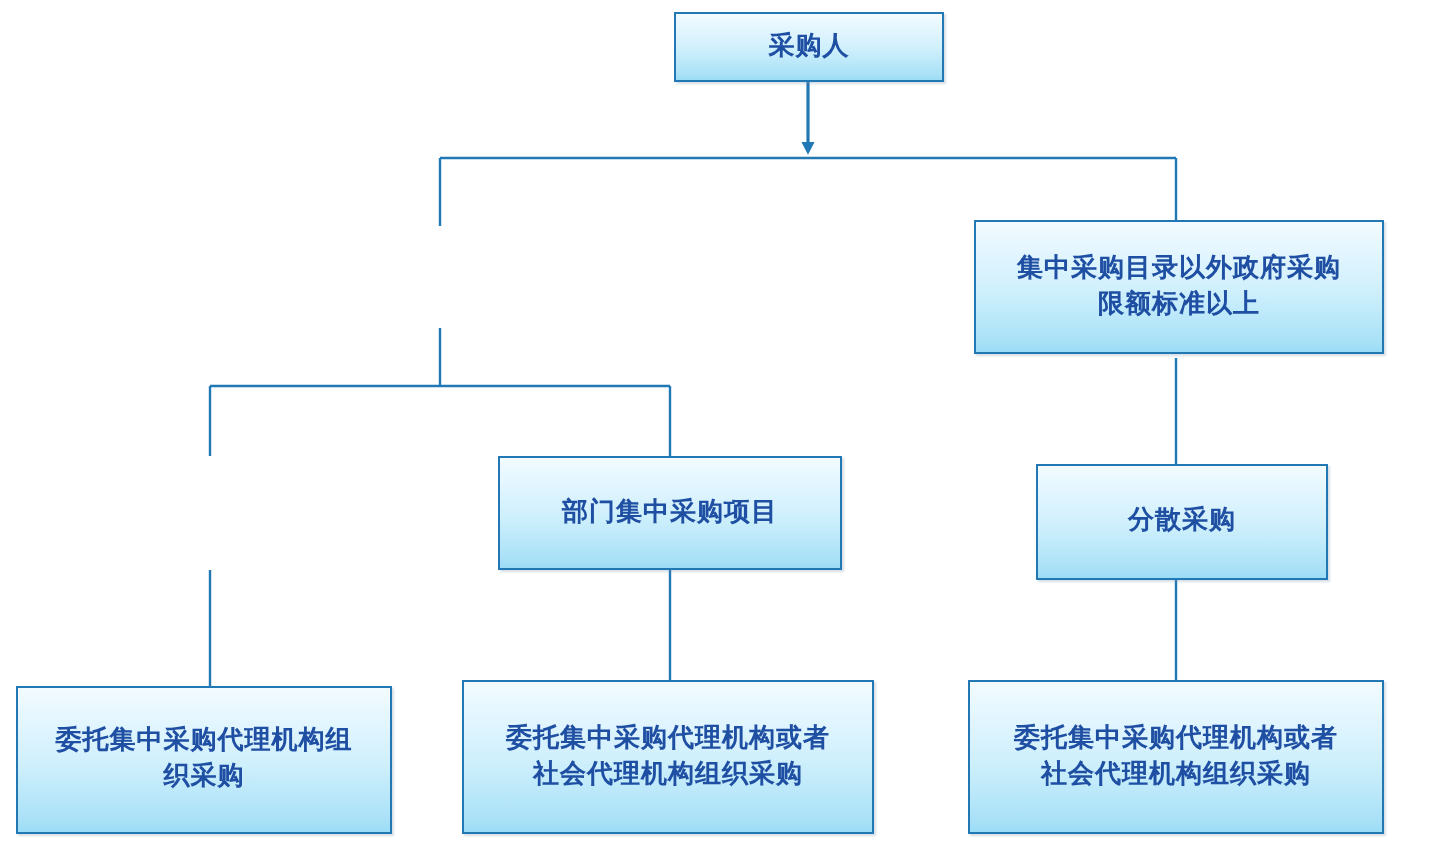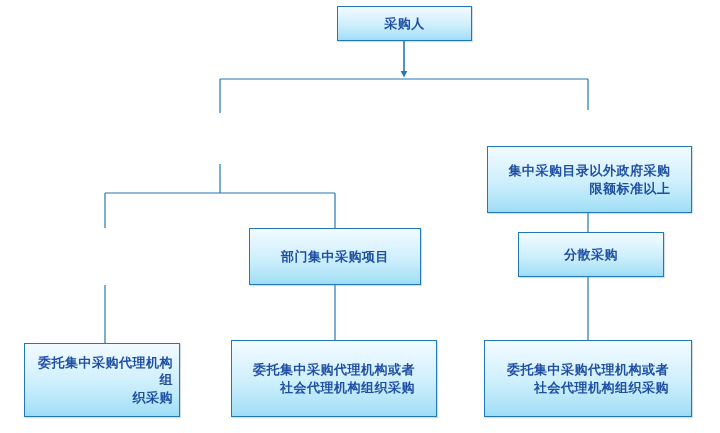--- a/index.html
+++ b/index.html
@@ -31,21 +31,21 @@
     border: 1px solid #2277b5;
     background: linear-gradient(to bottom,
                 #f2fbff 0%,
                 #e4f6ff 22%,
                 #cdeffc 55%,
                 #a9e1f7 92%,
                 #9bdcf6 100%);
     display: flex;
     align-items: center;
     justify-content: center;
-    text-align: right;
+    text-align: center;
     color: #1f4fa3;
     font-weight: bold;
     font-size: 13px;
     line-height: 1.35;
     letter-spacing: 0.5px;
     box-shadow: 1px 1px 1px rgba(120,150,170,0.30);
   }
   .node span {
     display: block;
     padding: 0 6px;
@@ -80,35 +80,35 @@
 
     <line x1="588" y1="179" x2="588" y2="232" stroke="#2277b5" stroke-width="1.2"></line>
     <line x1="588" y1="277" x2="588" y2="340" stroke="#2277b5" stroke-width="1.2"></line>
   </svg>
 
   <div class="node" style="left:337px; top:6px; width:135px; height:35px;">
     <span>采购人</span>
   </div>
 
 
-  <div class="node" style="left:487px; top:110px; width:205px; height:67px;margin-top:36px;">
+  <div class="node" style="left:487px; top:110px; width:205px; height:67px;">
     <span>集中采购目录以外政府采购
 限额标准以上</span>
   </div>
 
 
   <div class="node" style="left:249px; top:228px; width:172px; height:57px;">
     <span>部门集中采购项目</span>
   </div>
 
-  <div class="node" style="left:518px; top:232px; width:146px; height:45px;">
+  <div class="node" style="left:518px; top:232px; width:146px; height:58px;">
     <span>分散采购</span>
   </div>
 
-  <div class="node" style="left:24px; top:343px; width:156px; height:74px;">
+  <div class="node" style="left:8px; top:343px; width:188px; height:74px;">
     <span>委托集中采购代理机构组
 织采购</span>
   </div>
 
   <div class="node" style="left:231px; top:340px; width:206px; height:77px;">
     <span>委托集中采购代理机构或者
 社会代理机构组织采购</span>
   </div>
 
   <div class="node" style="left:484px; top:340px; width:208px; height:77px;">

